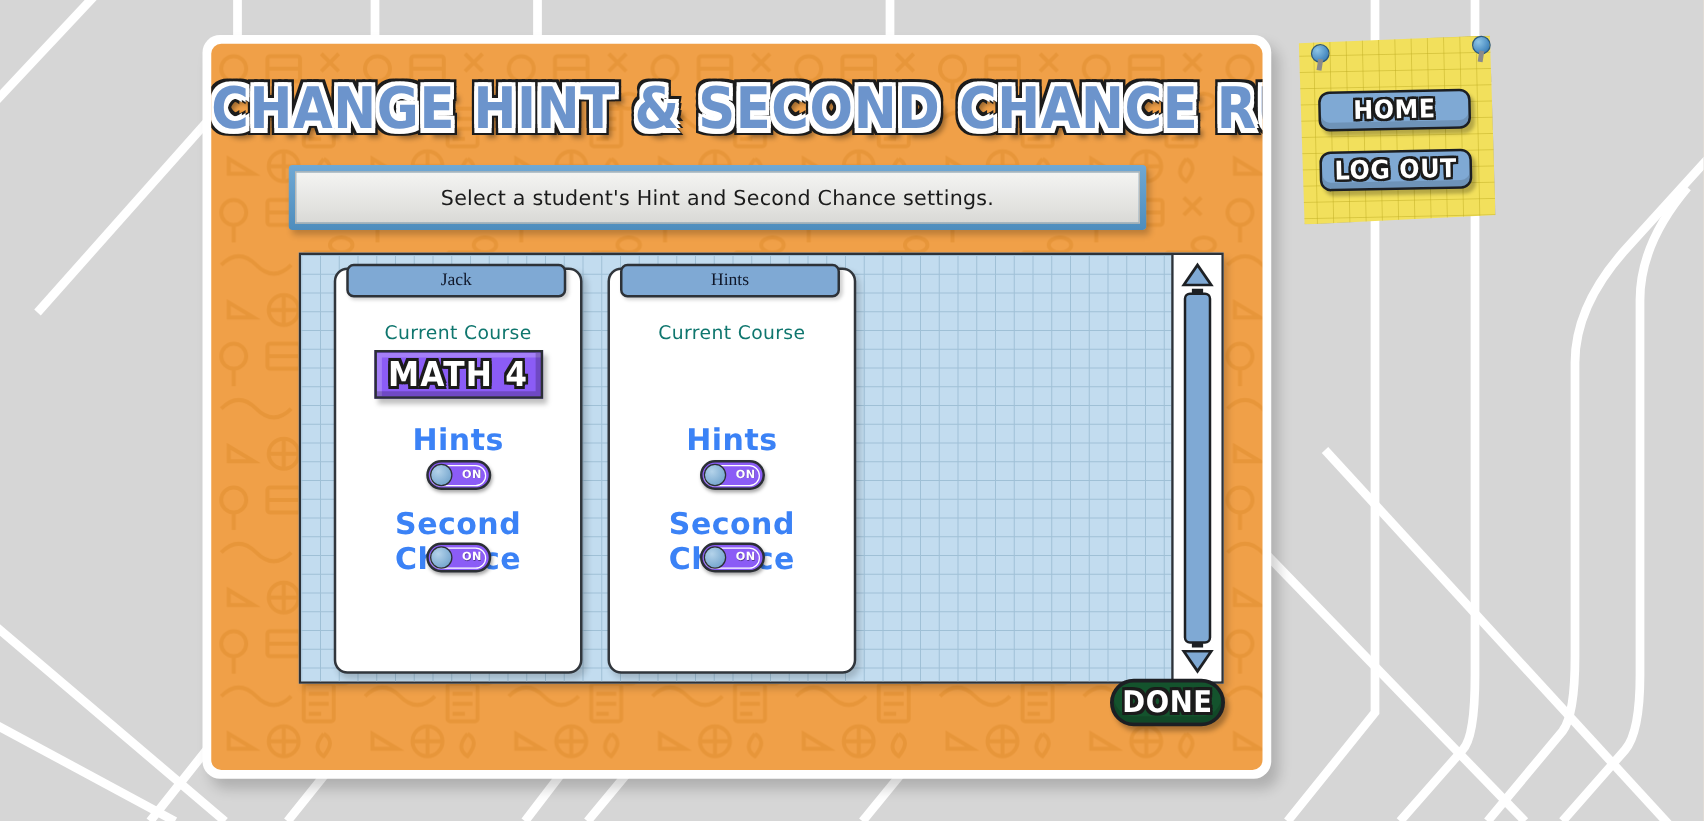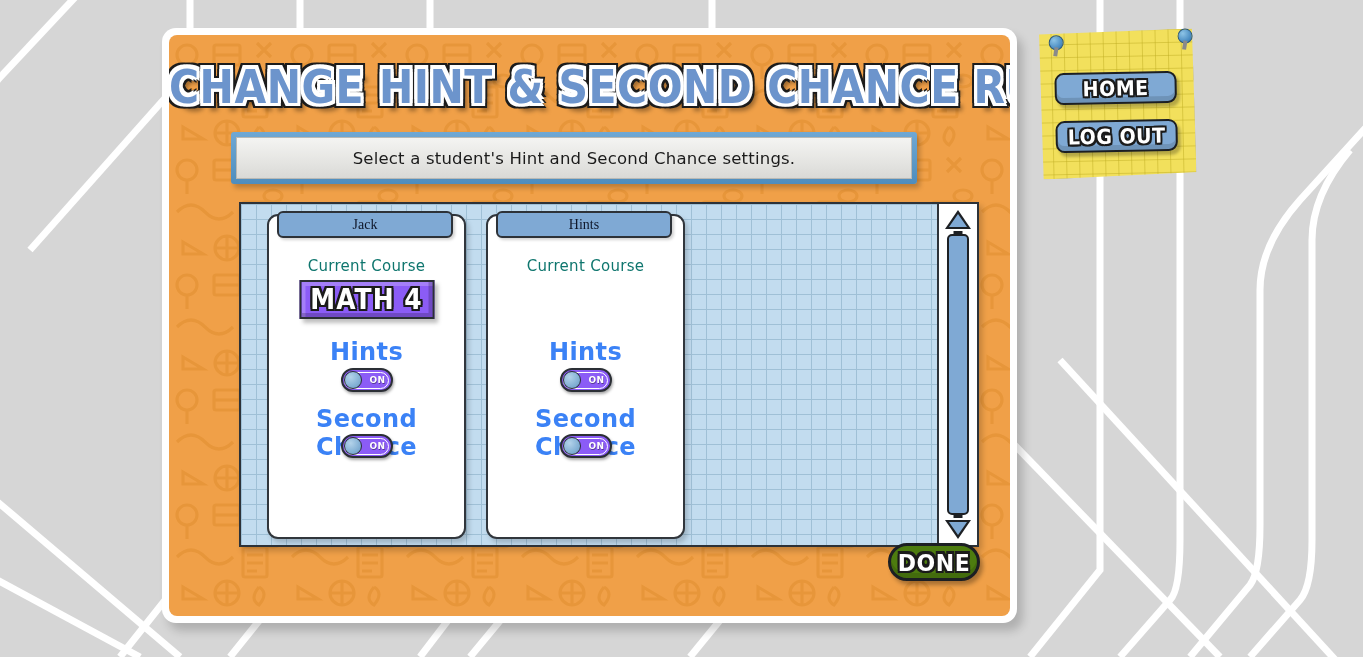--- a/index.html
+++ b/index.html
@@ -316,21 +316,21 @@
       -2px  2px 0 #1b1b1b, 2px  2px 0 #1b1b1b,
       -2px  0px 0 #1b1b1b, 2px  0px 0 #1b1b1b,
        0px -2px 0 #1b1b1b, 0px  2px 0 #1b1b1b;
   }
 
   
   #done-button {
     position: absolute;
     right: 30px; bottom: 35px;
     width: 92px; height: 38px;
-    background: #4d7c0f;
+    background: #14532d;
     border: 3px solid #1c1f23;
     border-radius: 19px;
     display: flex; align-items: center; justify-content: center;
     box-shadow: 3px 4px 4px rgba(0,0,0,0.3), inset 0 -5px 0 rgba(0,0,0,0.12);
     cursor: pointer;
   }
   #done-button span {
     font-family: "DejaVu Sans", sans-serif;
     font-size: 22px;
     font-weight: bold;

